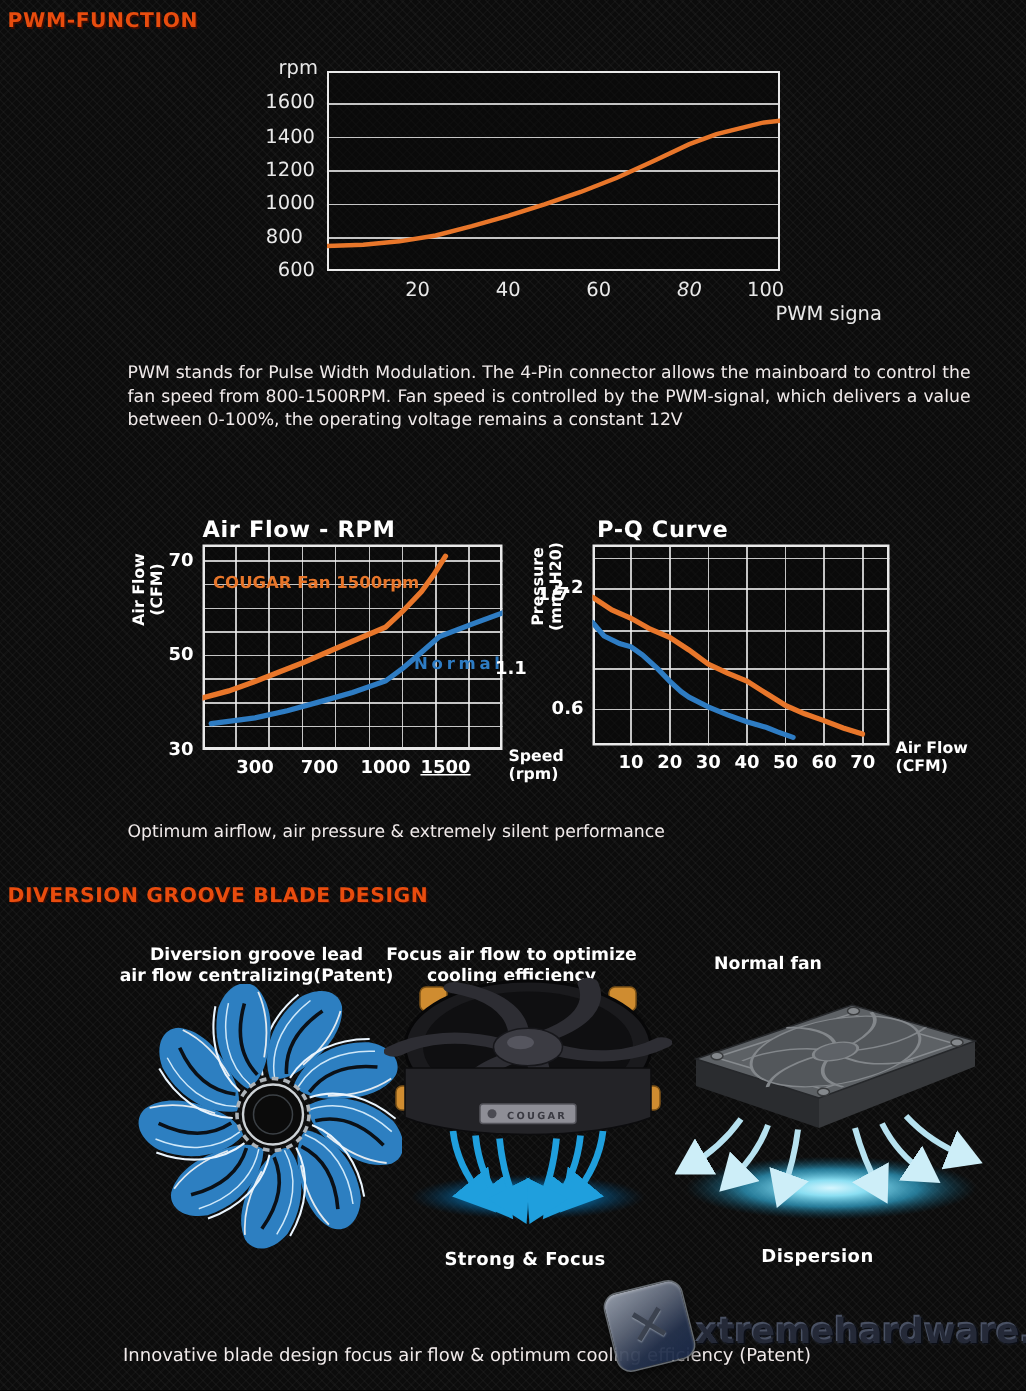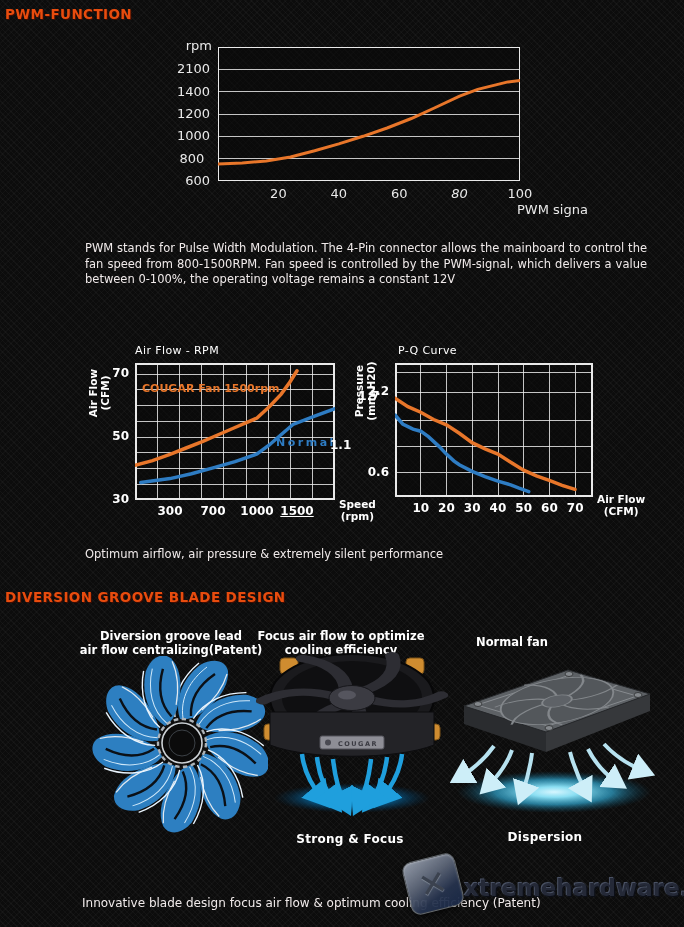--- a/index.html
+++ b/index.html
@@ -16,22 +16,22 @@
   .body-text{position:absolute;color:#f0eaea;font-size:11.5px;line-height:15.5px;}
   .chart-svg{position:absolute;}
   .chart-bg{fill:rgba(10,10,10,0.55);}
   .grid{stroke:rgba(238,238,238,0.82);stroke-width:1;shape-rendering:crispEdges;}
   .frame{fill:none;stroke:#e9e9e9;shape-rendering:crispEdges;}
   #c1 .frame{stroke-width:1.2;}
   #c2 .frame,#c3 .frame{stroke-width:2;}
   .tick{position:absolute;color:#e9e9e9;}
   .t1{font-size:13px;}
   .t2{font-size:12px;font-weight:bold;color:#ffffff;}
-  .ct{position:absolute;color:#fff;font-weight:normal;font-size:11px;letter-spacing:0.4px;}
-  .axl{position:absolute;color:#fff;font-weight:bold;font-size:10.5px;line-height:12px;text-align:center;}
+  .ct{position:absolute;color:#fff;font-weight:bold;font-size:15px;letter-spacing:0.4px;}
+  .axl{position:absolute;color:#fff;font-weight:bold;font-size:10.5px;line-height:12px;}
   .rot{transform:rotate(-90deg);}
   .slabel{position:absolute;font-weight:bold;font-size:11px;text-align:right;}
   .col-title{position:absolute;color:#fff;font-weight:bold;font-size:11.5px;text-align:center;line-height:14px;}
   .col-cap{position:absolute;color:#fff;font-weight:bold;font-size:12px;text-align:center;letter-spacing:0.3px;}
   .ar2{stroke:#1f9fdd;stroke-width:4.5;fill:none;}
   .ar3{stroke:#b7e2f0;stroke-width:4;fill:none;}
   .f2b{stroke:#2d2d33;stroke-width:14;fill:none;stroke-linecap:round;}
   .f3b{stroke:#83878b;stroke-width:2.5;fill:none;}
   .wm-badge{position:absolute;left:406px;top:857px;width:52px;height:52px;border-radius:10px;
     transform:rotate(-14deg);
@@ -267,30 +267,30 @@
   <div class="col-cap" style="left:470px;top:830px;width:150px">Dispersion</div>
 
   <div class="body-text" style="left:82px;top:896px;font-size:12px">Innovative blade design focus air flow &amp; optimum cooling efficiency (Patent)</div>
 
   <div class="wm-badge">
       <span class="wm-x">✕</span>
     </div>
   <div class="wm-text">xtremehardware.com</div>
 
 <div class="tick t1" style="left: 170px; top: 173px; width: 40px; text-align: right;">600</div>
-    <div class="tick t1" style="left: 172px; top: 150.662px; width: 40px; text-align: center;">800</div>
+    <div class="tick t1" style="left: 162px; top: 150.662px; width: 40px; text-align: right;">800</div>
     <div class="tick t1" style="left: 170px; top: 128.338px; width: 40px; text-align: right;">1000</div>
     <div class="tick t1" style="left: 170px; top: 106px; width: 40px; text-align: right;">1200</div>
     <div class="tick t1" style="left: 170px; top: 83.6622px; width: 40px; text-align: right;">1400</div>
-    <div class="tick t1" style="left: 170px; top: 61.3378px; width: 40px; text-align: right;">2100</div>
+    <div class="tick t1" style="left: 170px; top: 61.3378px; width: 40px; text-align: right;">1600</div>
     <div class="tick t1" style="left: 256.4px; top: 186px; width: 44px; text-align: center;">20</div>
     <div class="tick t1" style="left: 316.8px; top: 186px; width: 44px; text-align: center;">40</div>
     <div class="tick t1" style="left: 377.2px; top: 186px; width: 44px; text-align: center;">60</div>
     <div class="tick t1" style="left: 437.6px; top: 186px; width: 44px; text-align: center; font-style: italic;">80</div>
-    <div class="tick t1" style="left: 498px; top: 186px; width: 44px; text-align: center;">100</div>
+    <div class="tick t1" style="left: 498px; top: 186px; width: 44px; text-align: left;">100</div>
     <div class="tick t2" style="left: 89px; top: 492px; width: 40px; text-align: right;">30</div>
     <div class="tick t2" style="left: 89px; top: 428.98px; width: 40px; text-align: right;">50</div>
     <div class="tick t2" style="left: 89px; top: 365.96px; width: 40px; text-align: right;">70</div>
     <div class="tick t2" style="left: 148px; top: 504px; width: 44px; text-align: center;">300</div>
     <div class="tick t2" style="left: 191px; top: 504px; width: 44px; text-align: center;">700</div>
     <div class="tick t2" style="left: 235px; top: 504px; width: 44px; text-align: center;">1000</div>
     <div class="tick t2" style="left: 275px; top: 504px; width: 44px; text-align: center; text-decoration: underline;">1500</div>
     <div class="tick t2" style="left: 349px; top: 464.88px; width: 40px; text-align: right;">0.6</div>
     <div class="tick t2" style="left: 330px; top: 438.08px; width: 40px; text-align: left;">1.1</div>
     <div class="tick t2" style="left: 349px; top: 389px; width: 40px; text-align: center;">1.7</div>

